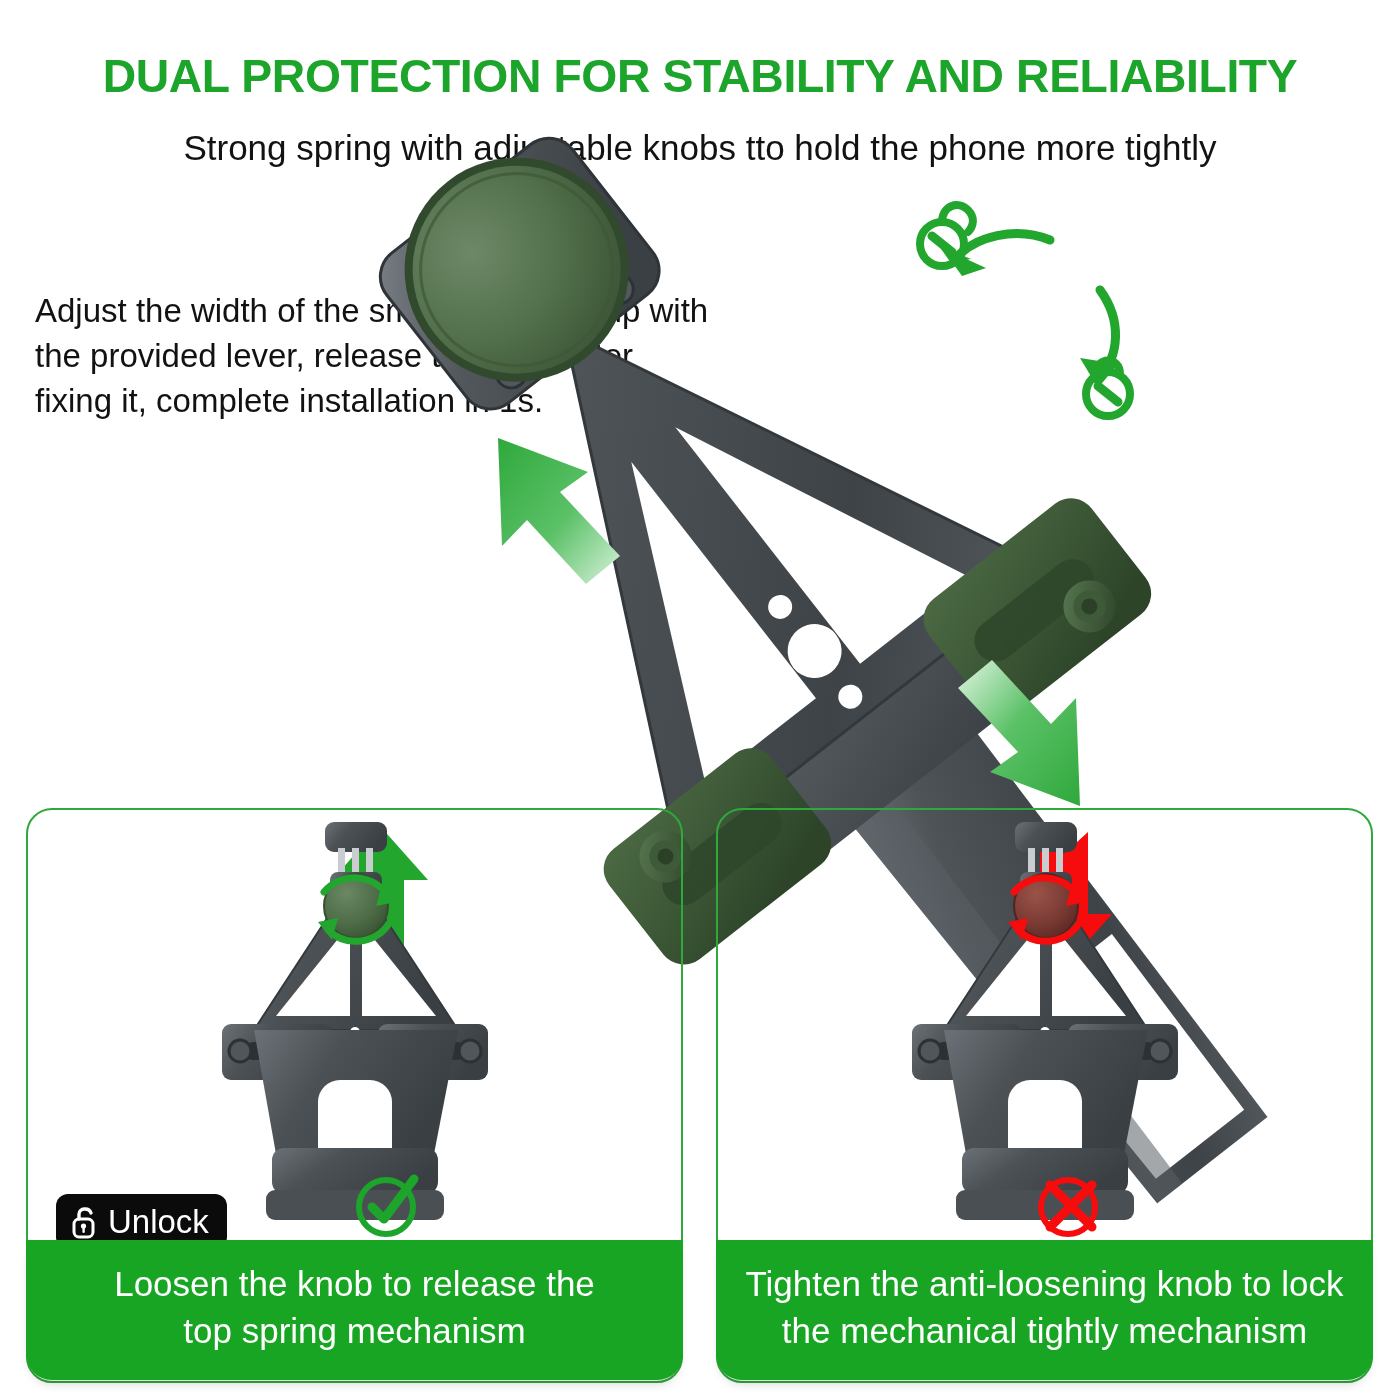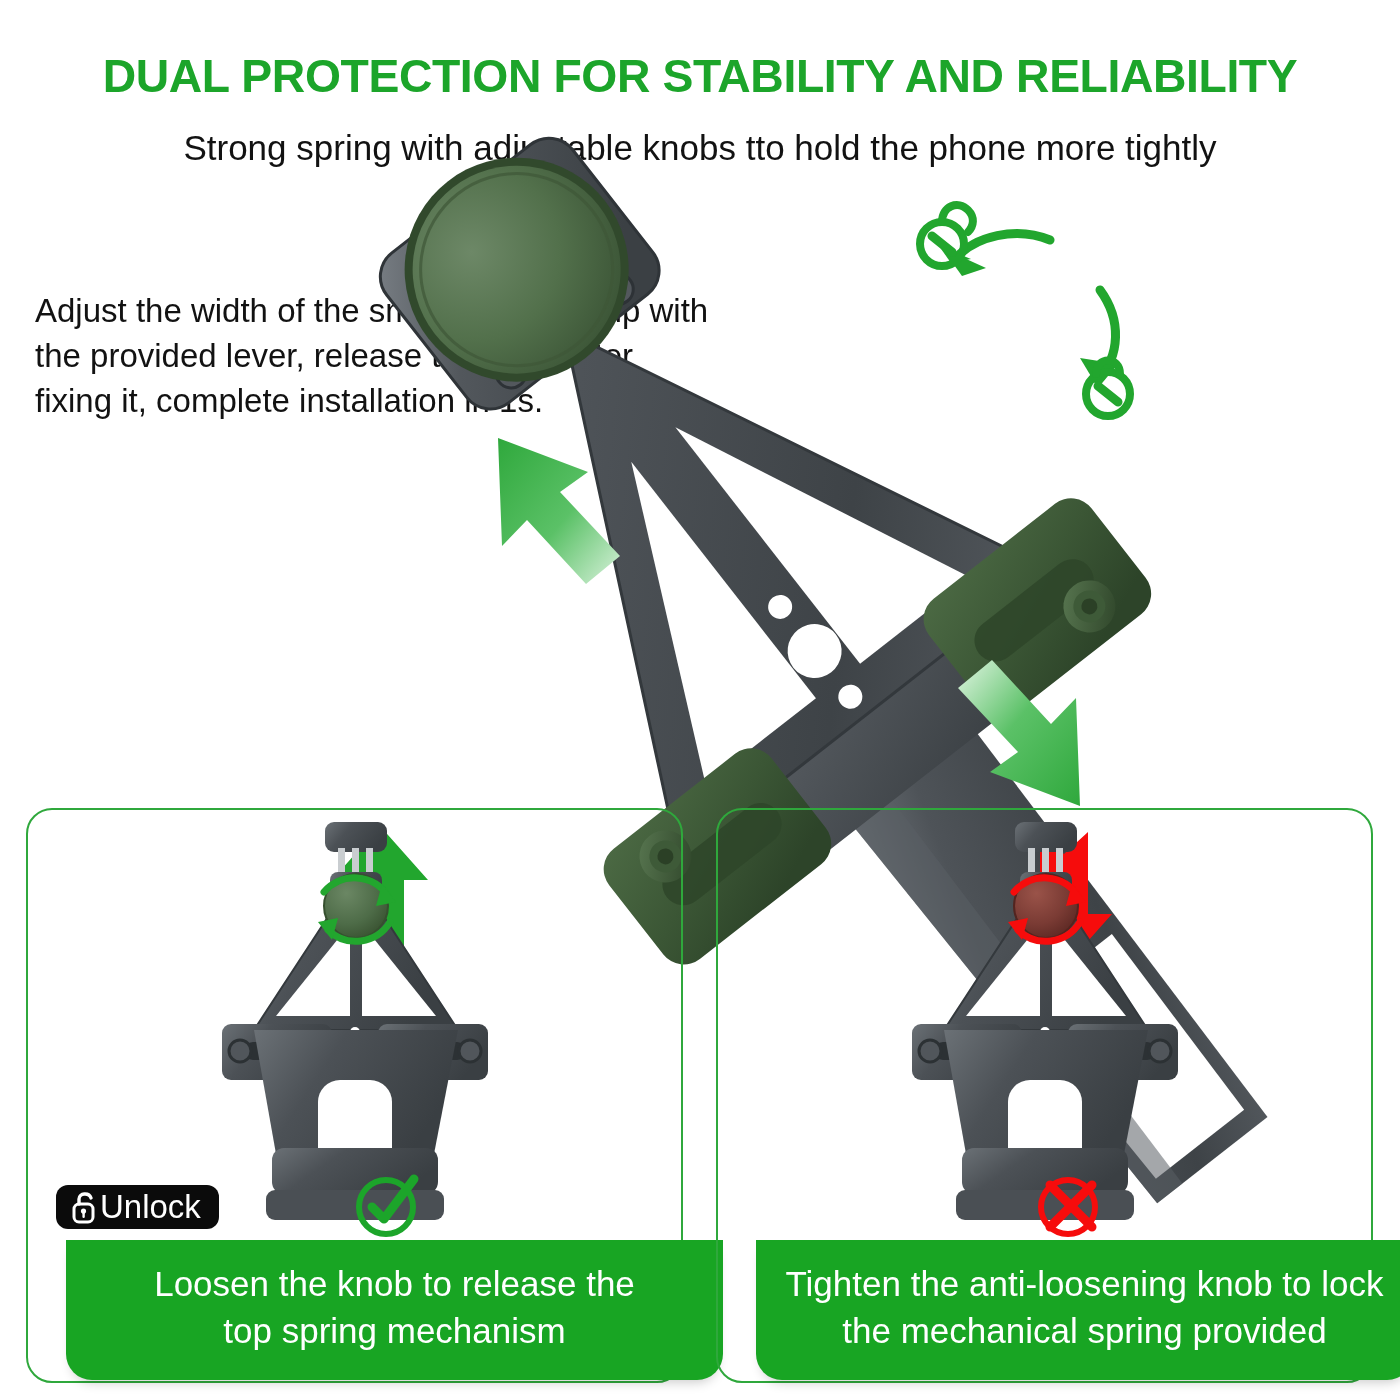--- a/index.html
+++ b/index.html
@@ -93,27 +93,28 @@
     top: 12px;
     width: 112px;
     height: 150px;
   }
   #panel-unlock .panel-arrow { left: 296px; }
   #panel-lock   .panel-arrow { left: 290px; }
 
   .badge {
     position: absolute;
     left: 28px;
-    bottom: 152px;
-    height: 44px;
+    bottom: 132px;
+    height: 55px;
     border-radius: 12px;
     background: #0B0B0B;
     color: #ffffff;
     display: flex;
     align-items: center;
+    gap: 8px;
     padding: 0 18px 0 14px;
     font-size: 33px;
     box-sizing: border-box;
     white-space: nowrap;
   }
   .badge svg { display: block; flex: 0 0 auto; }
 
   .verdict {
     position: absolute;
     bottom: 140px;
@@ -135,21 +136,20 @@
     font-size: 35px;
     line-height: 47px;
     text-align: center;
     display: flex;
     align-items: center;
     justify-content: center;
     box-sizing: border-box;
     padding: 0 10px 6px 10px;
     box-shadow: 0 8px 12px -6px rgba(0,0,0,0.22);
     white-space: pre-line;
-    margin-left: 40px;
   }
   #caption-unlock { left: 26px; }
   #caption-lock   { left: 716px; }
 </style>
 </head>
 <body>
 
 <div id="headline">DUAL PROTECTION FOR STABILITY AND RELIABILITY</div>
 
 <div id="subhead">Strong spring with adjustable knobs tto hold the phone more tightly</div>
@@ -399,13 +399,13 @@
 
 
   <svg class="verdict" viewBox="0 0 72 72">
     <circle cx="34" cy="38" r="27" fill="none" stroke="#F60C0C" stroke-width="6"></circle>
     <path d="M 16 16 L 58 58" fill="none" stroke="#F60C0C" stroke-width="9" stroke-linecap="round"></path>
     <path d="M 58 16 L 16 58" fill="none" stroke="#F60C0C" stroke-width="9" stroke-linecap="round"></path>
   </svg>
 </div>
 
 <div class="caption" id="caption-lock">Tighten the anti-loosening knob to lock
-the mechanical spring provided</div>
+the mechanical tightly mechanism</div>
 
 </body></html>

